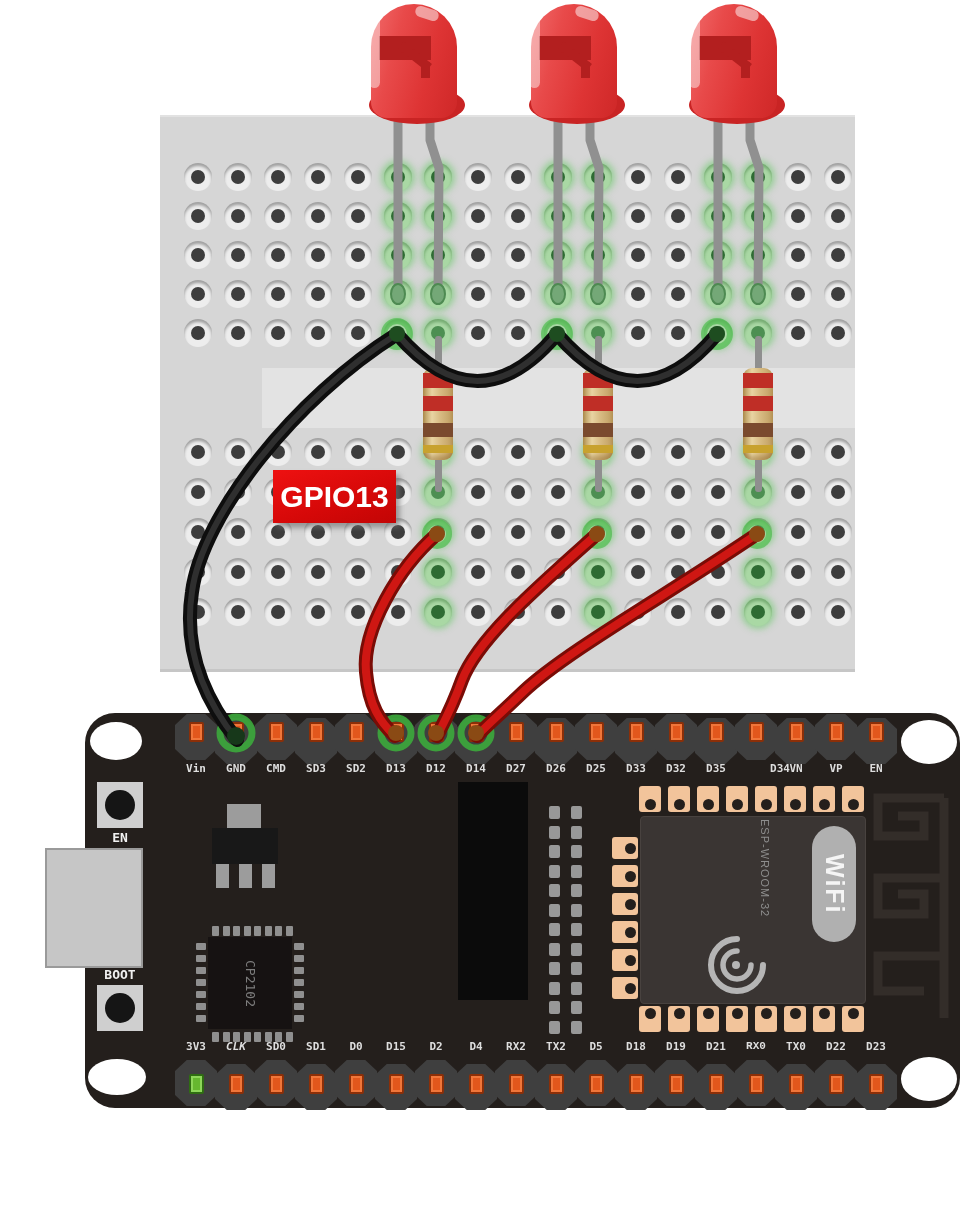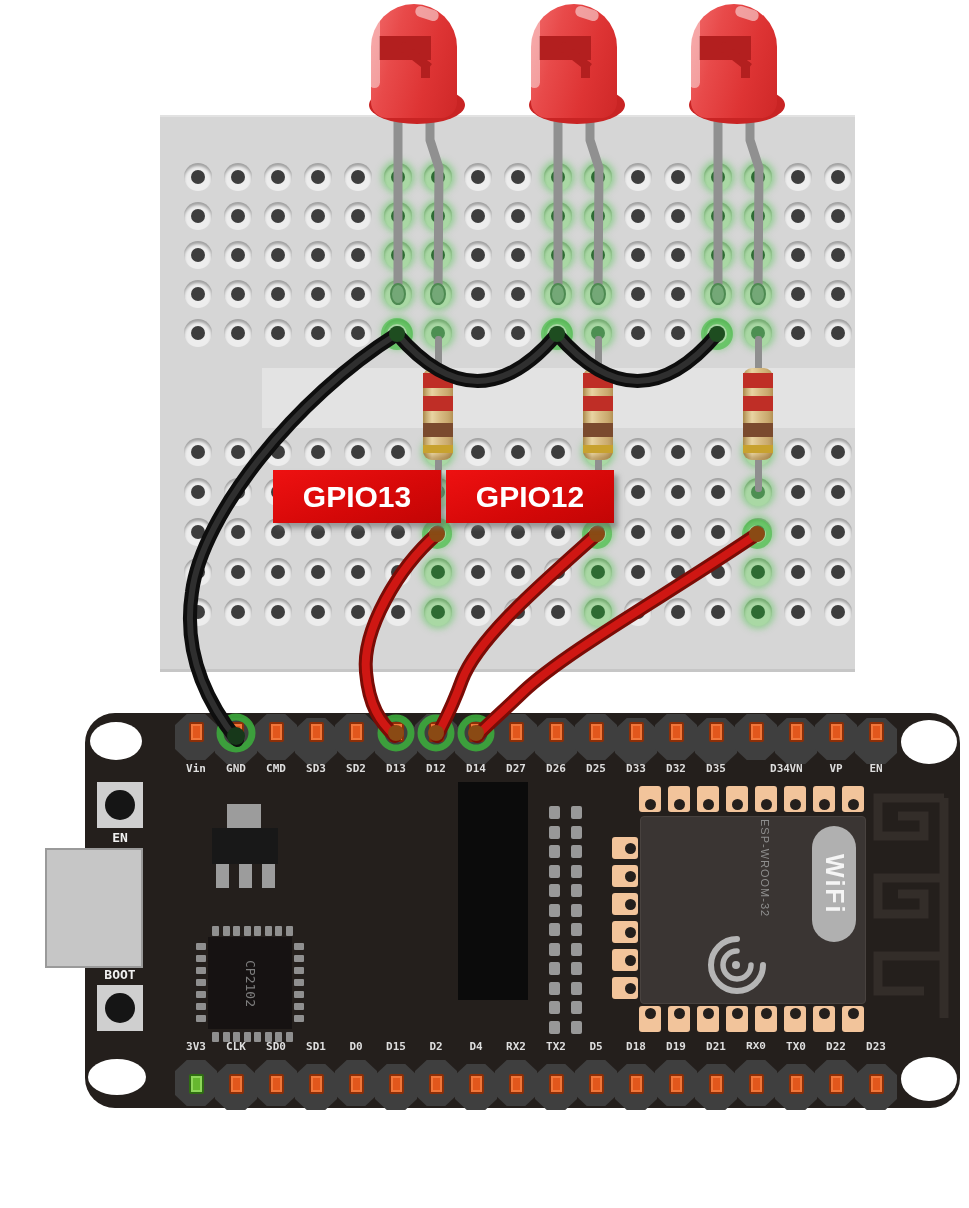--- a/index.html
+++ b/index.html
@@ -68,21 +68,21 @@
   .pad.pt::after{bottom:2px;} .pad.pb::after{top:2px;}
   .pad.pl{width:26px;height:22px;} .pad.pl::after{left:auto;right:2px;top:5.5px;}
   .wroom-text{left:668px;top:106px;width:18px;height:118px;writing-mode:vertical-rl;
               color:#8e8e8e;font-size:11px;font-family:"Liberation Sans",sans-serif;letter-spacing:1px;}
   .wifi-pill{left:727px;top:113px;width:44px;height:116px;background:#b0b0b0;border-radius:22px;
              display:flex;align-items:center;justify-content:center;}
   .wifi-text{writing-mode:vertical-rl;color:#f5f5f5;font-weight:bold;font-size:25px;
              font-family:"Liberation Sans",sans-serif;letter-spacing:2px;position:static;}
 
   
-  .gpio-label{width:168px;height:53px;background:linear-gradient(160deg,#ee1111 0%,#d50808 60%,#c20505 100%);
+  .gpio-label{width:123px;height:53px;background:linear-gradient(160deg,#ee1111 0%,#d50808 60%,#c20505 100%);
               box-shadow:4px 5px 5px rgba(110,110,110,.6);display:flex;align-items:center;justify-content:center;
               color:#fff;font-weight:bold;font-size:30px;font-family:"Liberation Sans",sans-serif;}
 
   .watermark{left:706px;top:1133px;font-size:56px;color:#8c8c8c;letter-spacing:0px;
              font-family:"DejaVu Sans",sans-serif;white-space:nowrap;}
   svg{overflow:visible;}
 </style>
 </head>
 <body>
 
@@ -399,21 +399,21 @@
         <div class="socket" style="left: 770px; top: 5px;"></div>
         <div class="contact" style="left: 783.5px; top: 9px;"></div>
         <div class="pin-label" style="left: 769px; top: 49px;">EN</div>
       </div>
     <div id="pins-bottom" style="left:0;top:0;">
         <div class="socket" style="left: 90px; top: 347px;"></div>
         <div class="contact greenpin" style="left: 103.5px; top: 361px;"></div>
         <div class="pin-label" style="left: 89px; top: 327px;">3V3</div>
         <div class="socket" style="left: 130px; top: 351px;"></div>
         <div class="contact" style="left: 143.5px; top: 361px;"></div>
-        <div class="pin-label" style="left: 129px; top: 327px;">CLK</div>
+        <div class="pin-label" style="left: 129px; top: 327px; font-style: italic;">CLK</div>
         <div class="socket" style="left: 170px; top: 347px;"></div>
         <div class="contact" style="left: 183.5px; top: 361px;"></div>
         <div class="pin-label" style="left: 169px; top: 327px;">SD0</div>
         <div class="socket" style="left: 210px; top: 351px;"></div>
         <div class="contact" style="left: 223.5px; top: 361px;"></div>
         <div class="pin-label" style="left: 209px; top: 327px;">SD1</div>
         <div class="socket" style="left: 250px; top: 347px;"></div>
         <div class="contact" style="left: 263.5px; top: 361px;"></div>
         <div class="pin-label" style="left: 249px; top: 327px;">D0</div>
         <div class="socket" style="left: 290px; top: 351px;"></div>
@@ -613,15 +613,14 @@
       <circle cx="437" cy="534" r="8" fill="#8a4a14"></circle>
       <circle cx="597" cy="534" r="8" fill="#8a4a14"></circle>
       <circle cx="757" cy="534" r="8" fill="#8a4a14"></circle>
       <circle cx="396" cy="733" r="8" fill="#8a4a14"></circle>
       <circle cx="436" cy="733" r="8" fill="#8a4a14"></circle>
       <circle cx="476" cy="733" r="8" fill="#8a4a14"></circle>
     </g>
   </svg>
 
   <div class="gpio-label" style="left:273px;top:470px;">GPIO13</div>
-  <div class="gpio-label" style="left:446px;top:470px;">GPIO12</div>
 
 </div>
 
 </body></html>

